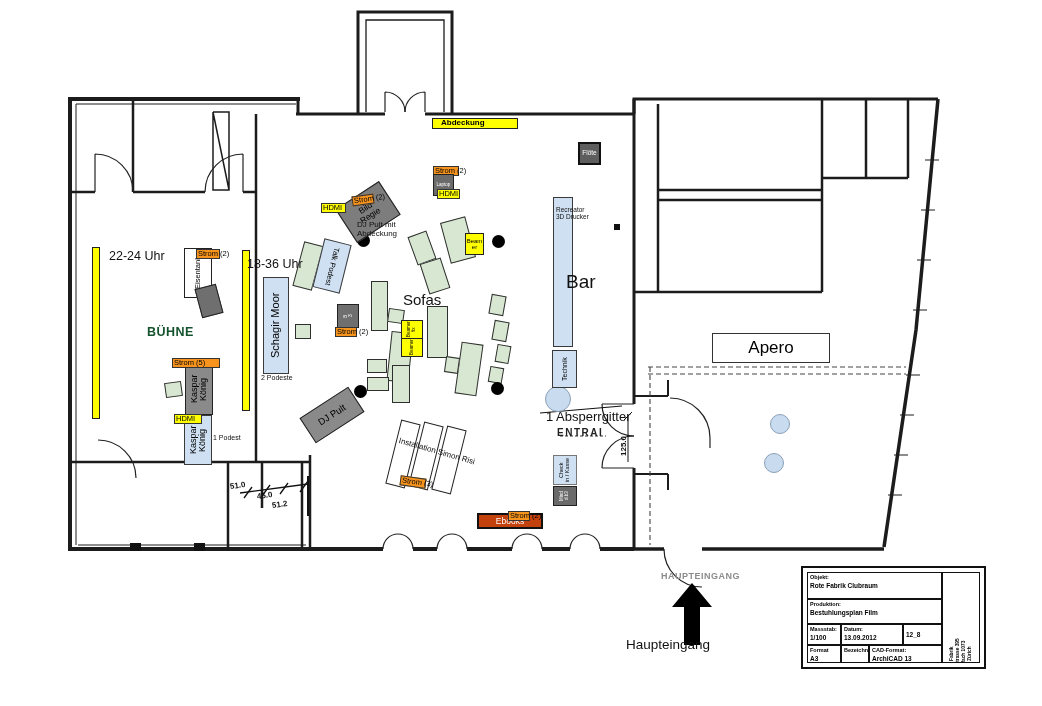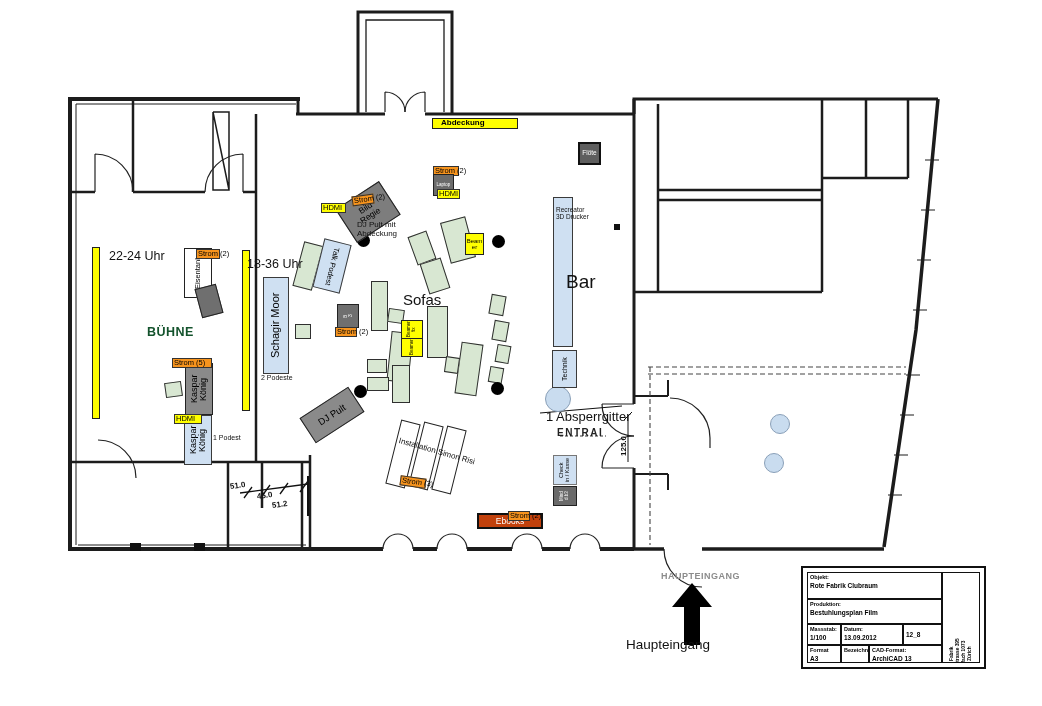--- a/index.html
+++ b/index.html
@@ -144,21 +144,21 @@
     <i class="bg"></i>
       <span class="t">Strom (2)</span>
   </div>
   <div class="box gray" style="left:198px;top:286px;width:22px;height:30px;transform:rotate(-15deg);background:#6f6f6f;"></div>
 
   <div class="box blue vtext" style="left:263px;top:277px;width:26px;height:97px;font-size:11px;">Schagir Moor</div>
   <div class="lbl nowrap" style="left:261px;top:374px;font-size:7px;">2 Podeste</div>
 
   <div class="box gray vtext" style="left:185px;top:363px;width:28px;height:52px;font-size:9px;">Kaspar
 König</div>
-  <div class="tag orange" style="left:172px;top:358px;width:40px;">
+  <div class="tag orange" style="left:172px;top:358px;width:48px;">
     <i class="bg"></i>
       <span class="t">Strom (5)</span>
   </div>
   <div class="box blue vtext" style="left:184px;top:415px;width:28px;height:50px;font-size:9px;">Kaspar
 König</div>
   <div class="tag yellowt" style="left:174px;top:414px;width:28px;">
     <i class="bg"></i>
       <span class="t">HDMI</span>
   </div>
   <div class="lbl nowrap" style="left:213px;top:434px;font-size:7px;">1 Podest</div>
@@ -228,20 +228,21 @@
   <div class="box dgray" style="left:477px;top:513px;width:66px;height:16px;font-size:8.5px;background:#c2410c;">Ebooks</div>
   <div class="tag orange" style="left:508px;top:511px;width:22px;">
     <i class="bg"></i>
       <span class="t">Strom (2)</span>
   </div>
 
   <div class="lbl nowrap" style="left:230px;top:482px;font-size:8px;font-weight:700;transform:rotate(-7deg);">51.0</div>
   <div class="lbl nowrap" style="left:257px;top:492px;font-size:8px;font-weight:700;transform:rotate(-7deg);">45.0</div>
   <div class="lbl nowrap" style="left:272px;top:501px;font-size:8px;font-weight:700;transform:rotate(-7deg);">51.2</div>
 
+  <div class="box whitebox" style="left:712px;top:333px;width:118px;height:30px;font-size:17px;border-color:#333;">Apero</div>
 
   <div class="lbl nowrap" style="left:661px;top:571px;font-size:9px;font-weight:700;color:#8c8c8c;letter-spacing:.5px;">HAUPTEINGANG</div>
   <div class="lbl nowrap" style="left:626px;top:637px;font-size:13.5px;">Haupteingang</div>
 
   <div class="tblock" style="left:801px;top:566px;width:181px;height:99px;">
     <div class="tcell" style="left:4px;top:4px;width:135px;height:27px;">
       <div class="tlab">Objekt:</div>
       <div class="tval">Rote Fabrik Clubraum</div>
     </div>
     <div class="tcell" style="left:4px;top:31px;width:135px;height:25px;">

